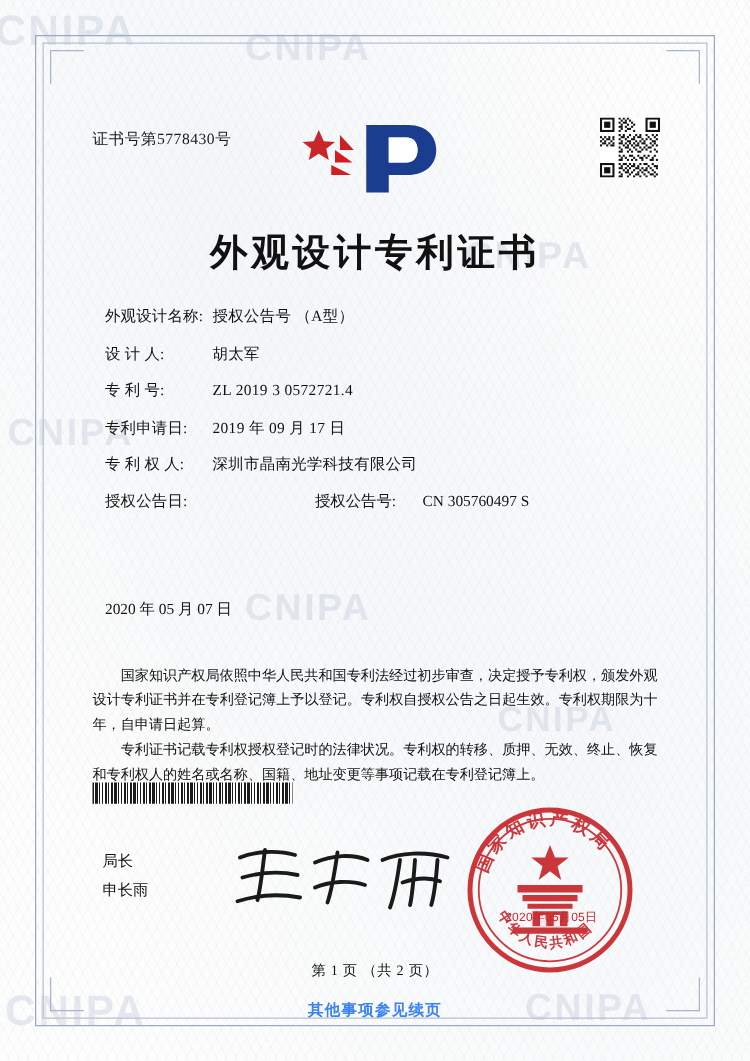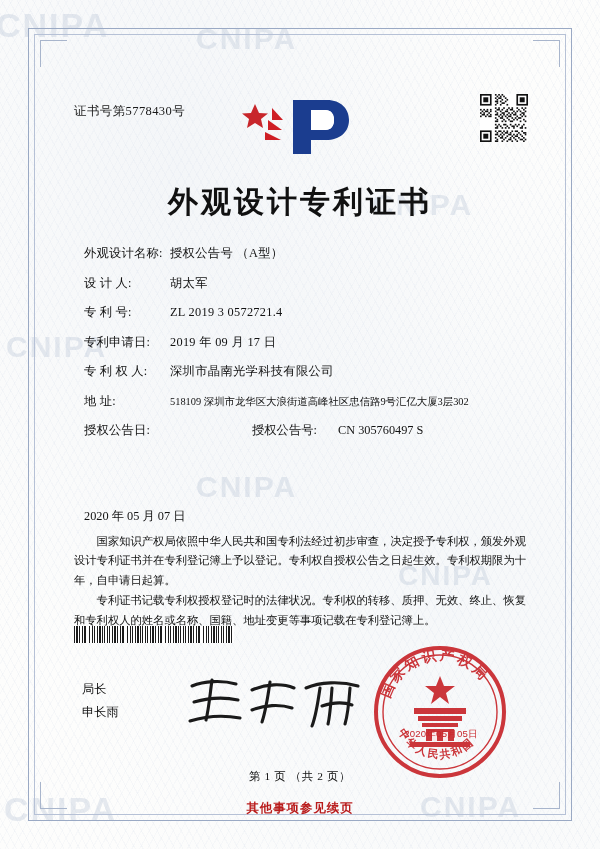--- a/index.html
+++ b/index.html
@@ -224,21 +224,21 @@
     color: #111;
     letter-spacing: 0.6px;
   }
 
   .footer-note {
     position: absolute;
     left: 0; right: 0;
     top: 800px;
     text-align: center;
     font-size: 12.4px;
-    color: #b91c1c;
+    color: #3b82f6;
     letter-spacing: 1px;
     font-weight: bold;
   }
 </style>
 </head>
 <body>
 
 <div class="page">
 
   <div class="bg-wash"></div>
@@ -477,24 +477,20 @@
       </div>
       <div class="field-row">
         <div class="field-label">专利申请日:</div>
         <div class="field-value">2019 年 09 月 17 日</div>
       </div>
       <div class="field-row">
         <div class="field-label">专 利 权 人:</div>
         <div class="field-value">深圳市晶南光学科技有限公司</div>
       </div>
       <div class="field-row">
-        <div class="field-label">地 址:</div>
-        <div class="field-value tiny">518109 深圳市龙华区大浪街道高峰社区忠信路9号汇亿大厦3层302</div>
-      </div>
-      <div class="field-row">
         <div class="inline-pair">
           <div class="first" style="display:flex;flex-direction:column;">
             <div class="field-label">授权公告日:</div>
             <div>2020 年 05 月 07 日</div>
           </div>
           <div class="lab2">授权公告号:</div>
           <div class="val2">CN 305760497 S</div>
         </div>
       </div>
     </div>

